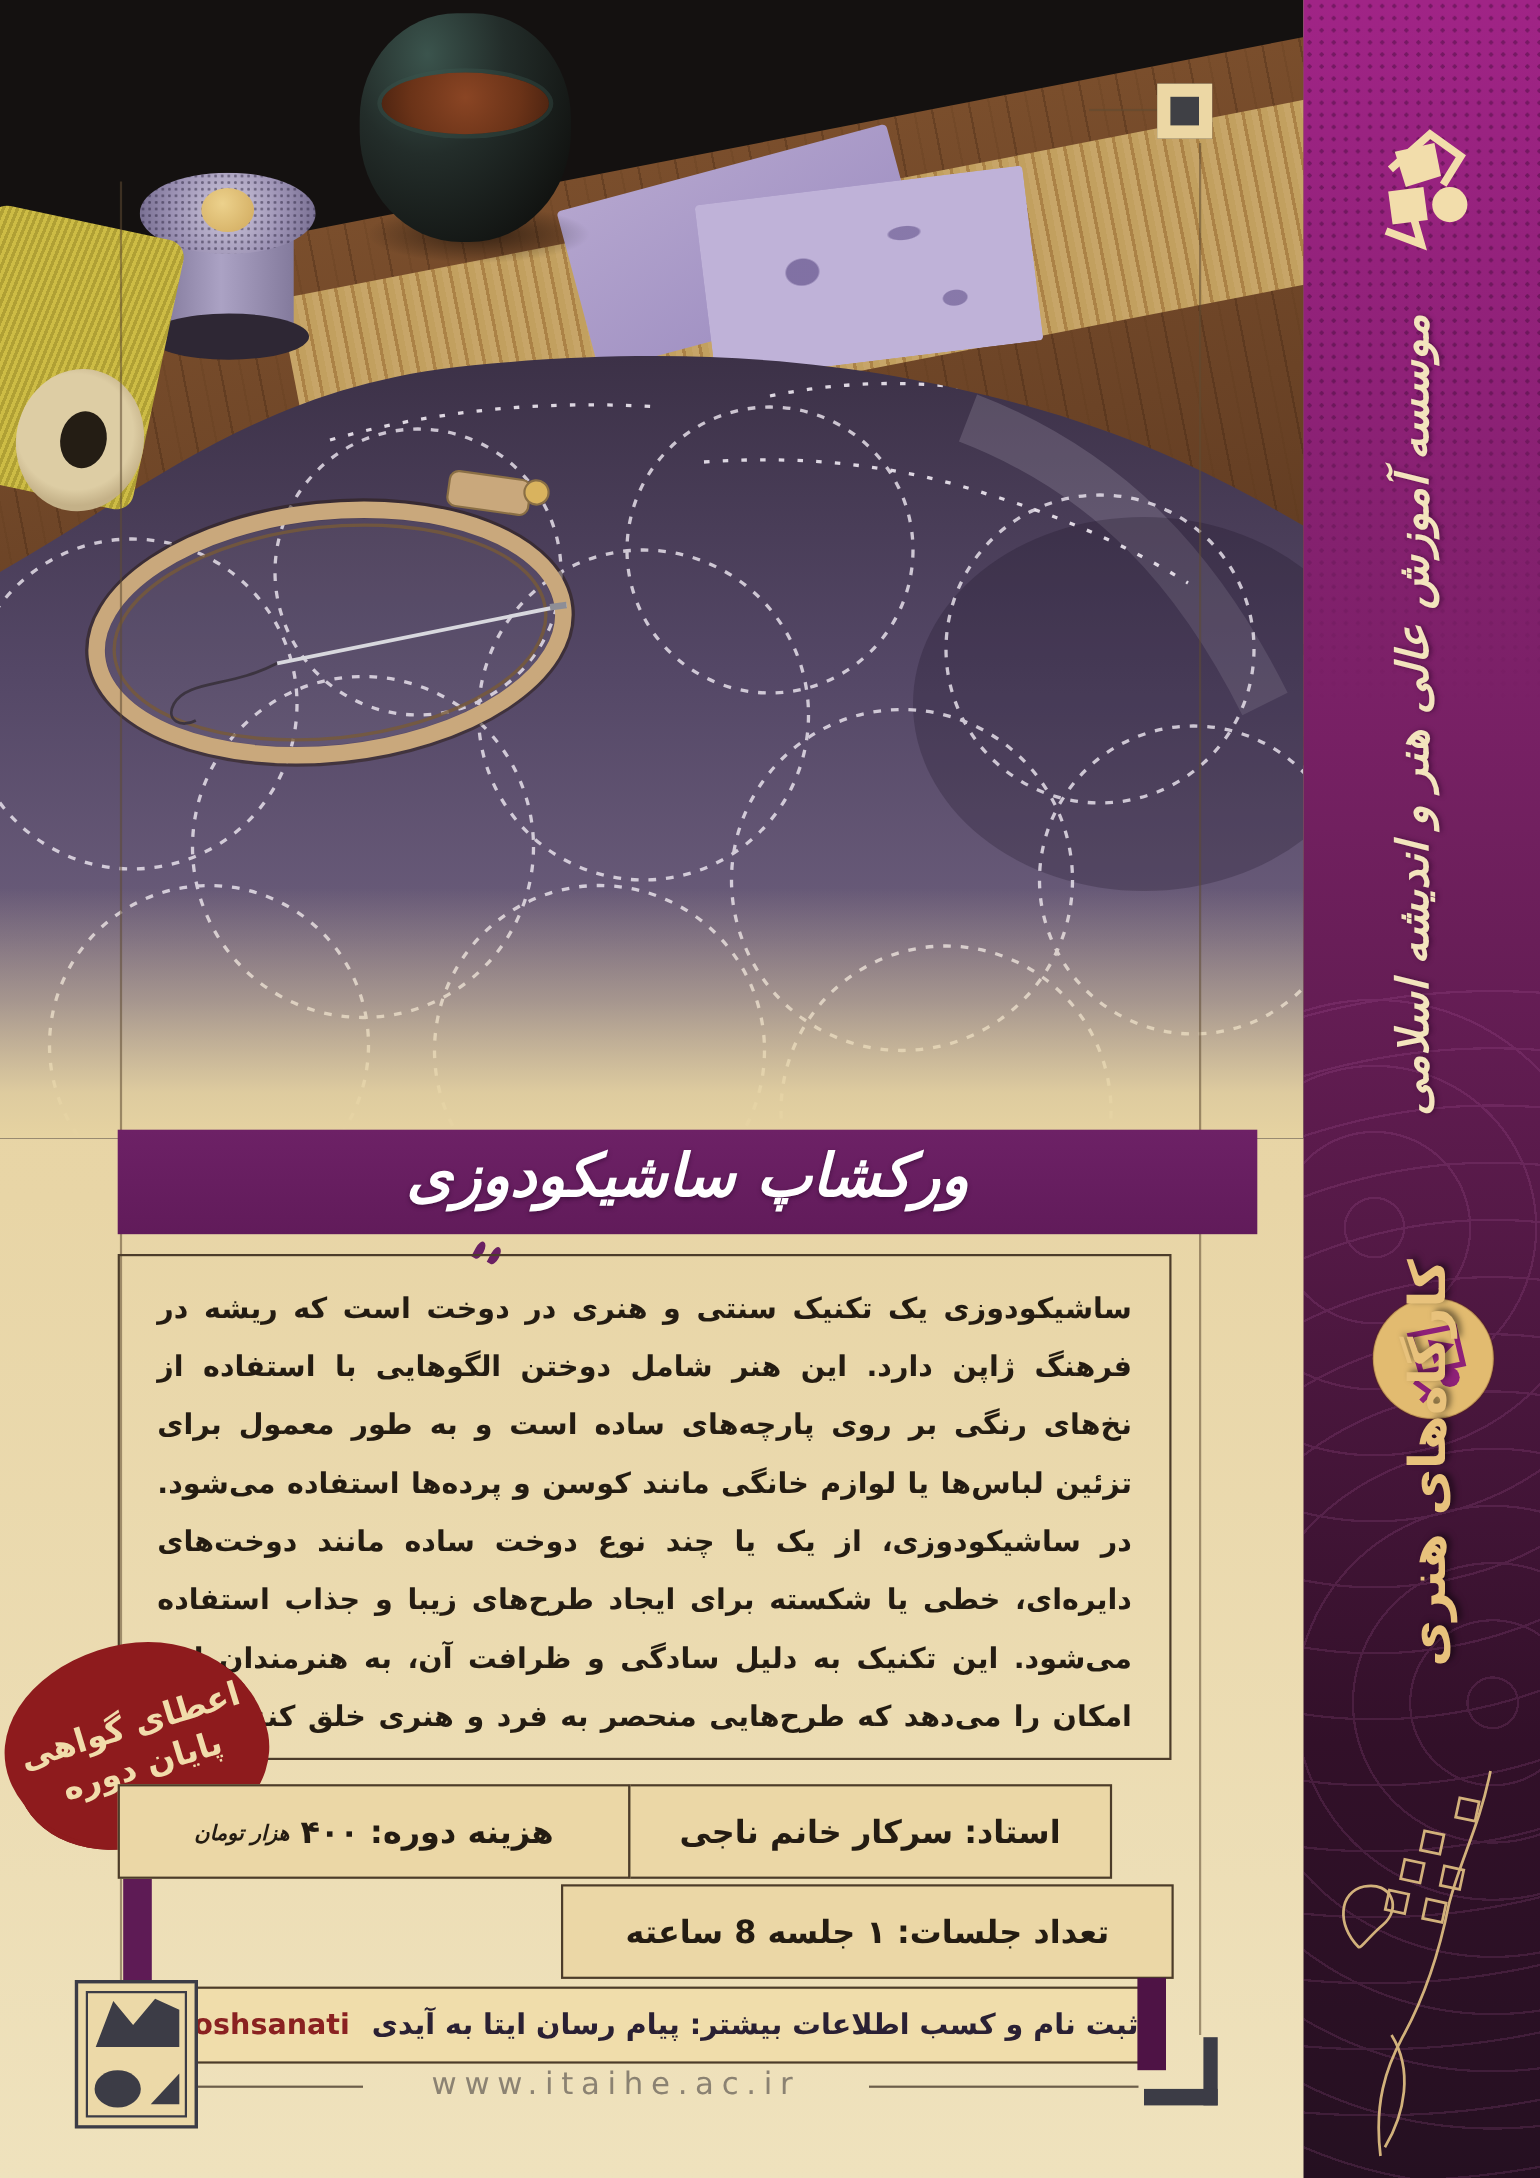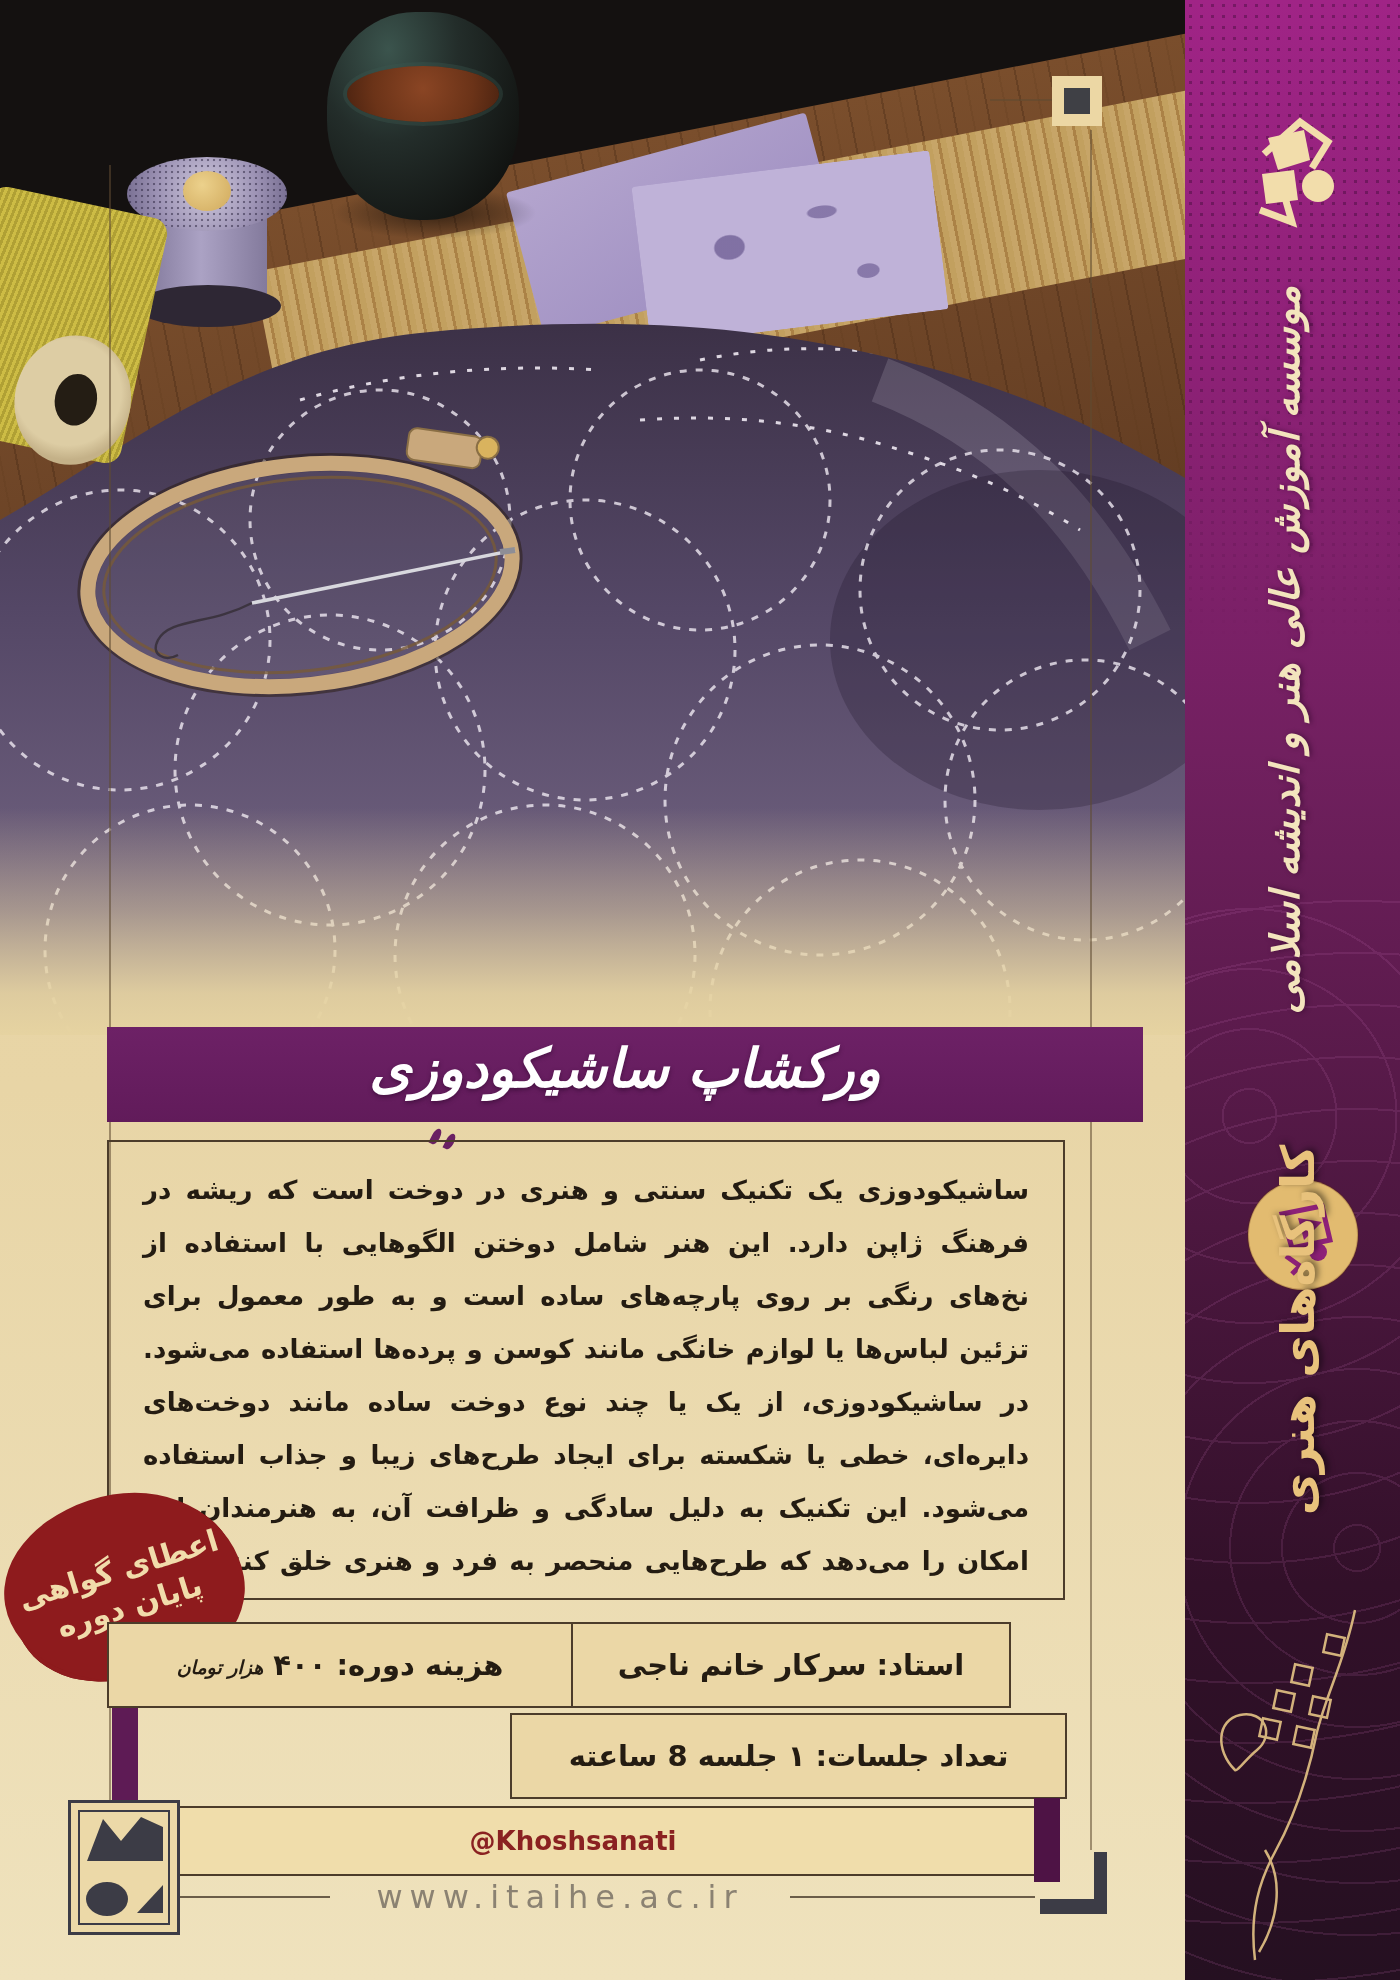--- a/index.html
+++ b/index.html
@@ -83,21 +83,21 @@
   .cost-unit{font-size:19px;margin-right:10px;transform:translateY(2px);display:inline-block;font-style:italic;}
   .pbar{background:#5e1b55;}
   .reg-row{left:107px;top:1806px;width:932px;height:70px;box-sizing:border-box;
     border:2px solid #4c3c2a;background:#f0ddab;display:flex;align-items:center;justify-content:center;
     gap:20px;direction:rtl;font-size:26px;font-weight:bold;color:#2a2033;}
   .reg-handle{color:#8a2121;direction:ltr;}
   .reg-bar{left:1034px;top:1798px;width:26px;height:84px;background:#4e1345;}
 
   
   .url{left:330px;top:1878px;width:460px;text-align:center;direction:ltr;
-    font-size:32px;letter-spacing:7px;color:#8b8272;}
+    font-size:28px;letter-spacing:7px;color:#8b8272;}
   .url-line{height:2px;background:#6b5d49;}
   .bracket{background:#3c3c46;}
   .logo-box{left:68px;top:1800px;width:112px;height:135px;box-sizing:border-box;
     border:3px solid #3c3c46;background:#ecd9a8;box-shadow:inset 0 0 0 7px #ecd9a8, inset 0 0 0 9px #3c3c46;}
 
   
   .sidebar{position:absolute;left:1185px;top:0;width:215px;height:1980px;
     background:linear-gradient(180deg,#a02486 0%,#8e2177 18%,#71205f 38%,#4c173f 62%,#321029 80%,#251021 100%);}
   .sb-dots{position:absolute;left:0;top:0;width:100%;height:640px;opacity:.5;
     background-image:radial-gradient(rgba(45,6,40,.7) 1.7px,transparent 2px);background-size:11px 11px;
@@ -210,20 +210,21 @@
   <div class="abs pbar" style="left:112px;top:1674px;width:26px;height:258px;"></div>
 
   <div class="abs cell" style="left:571px;top:1622px;width:440px;height:86px;">استاد: سرکار خانم ناجی</div>
   <div class="abs cell" style="left:107px;top:1622px;width:466px;height:86px;">
     <span>هزینه دوره: ۴۰۰</span>
     <span class="cost-unit">هزار تومان</span>
   </div>
   <div class="abs cell" style="left:510px;top:1713px;width:557px;height:86px;">تعداد جلسات: ۱ جلسه 8 ساعته</div>
 
   <div class="abs reg-row">
+    <span>ثبت نام و کسب اطلاعات بیشتر: پیام رسان ایتا به آیدی</span>
     <span class="reg-handle">@Khoshsanati</span>
   </div>
   <div class="abs reg-bar"></div>
 
   <div class="abs url">www.itaihe.ac.ir</div>
   <div class="abs url-line" style="left:150px;top:1896px;width:180px;"></div>
   <div class="abs url-line" style="left:790px;top:1896px;width:245px;"></div>
   <div class="abs bracket" style="left:1094px;top:1852px;width:13px;height:62px;"></div>
   <div class="abs bracket" style="left:1040px;top:1899px;width:67px;height:15px;"></div>
 

